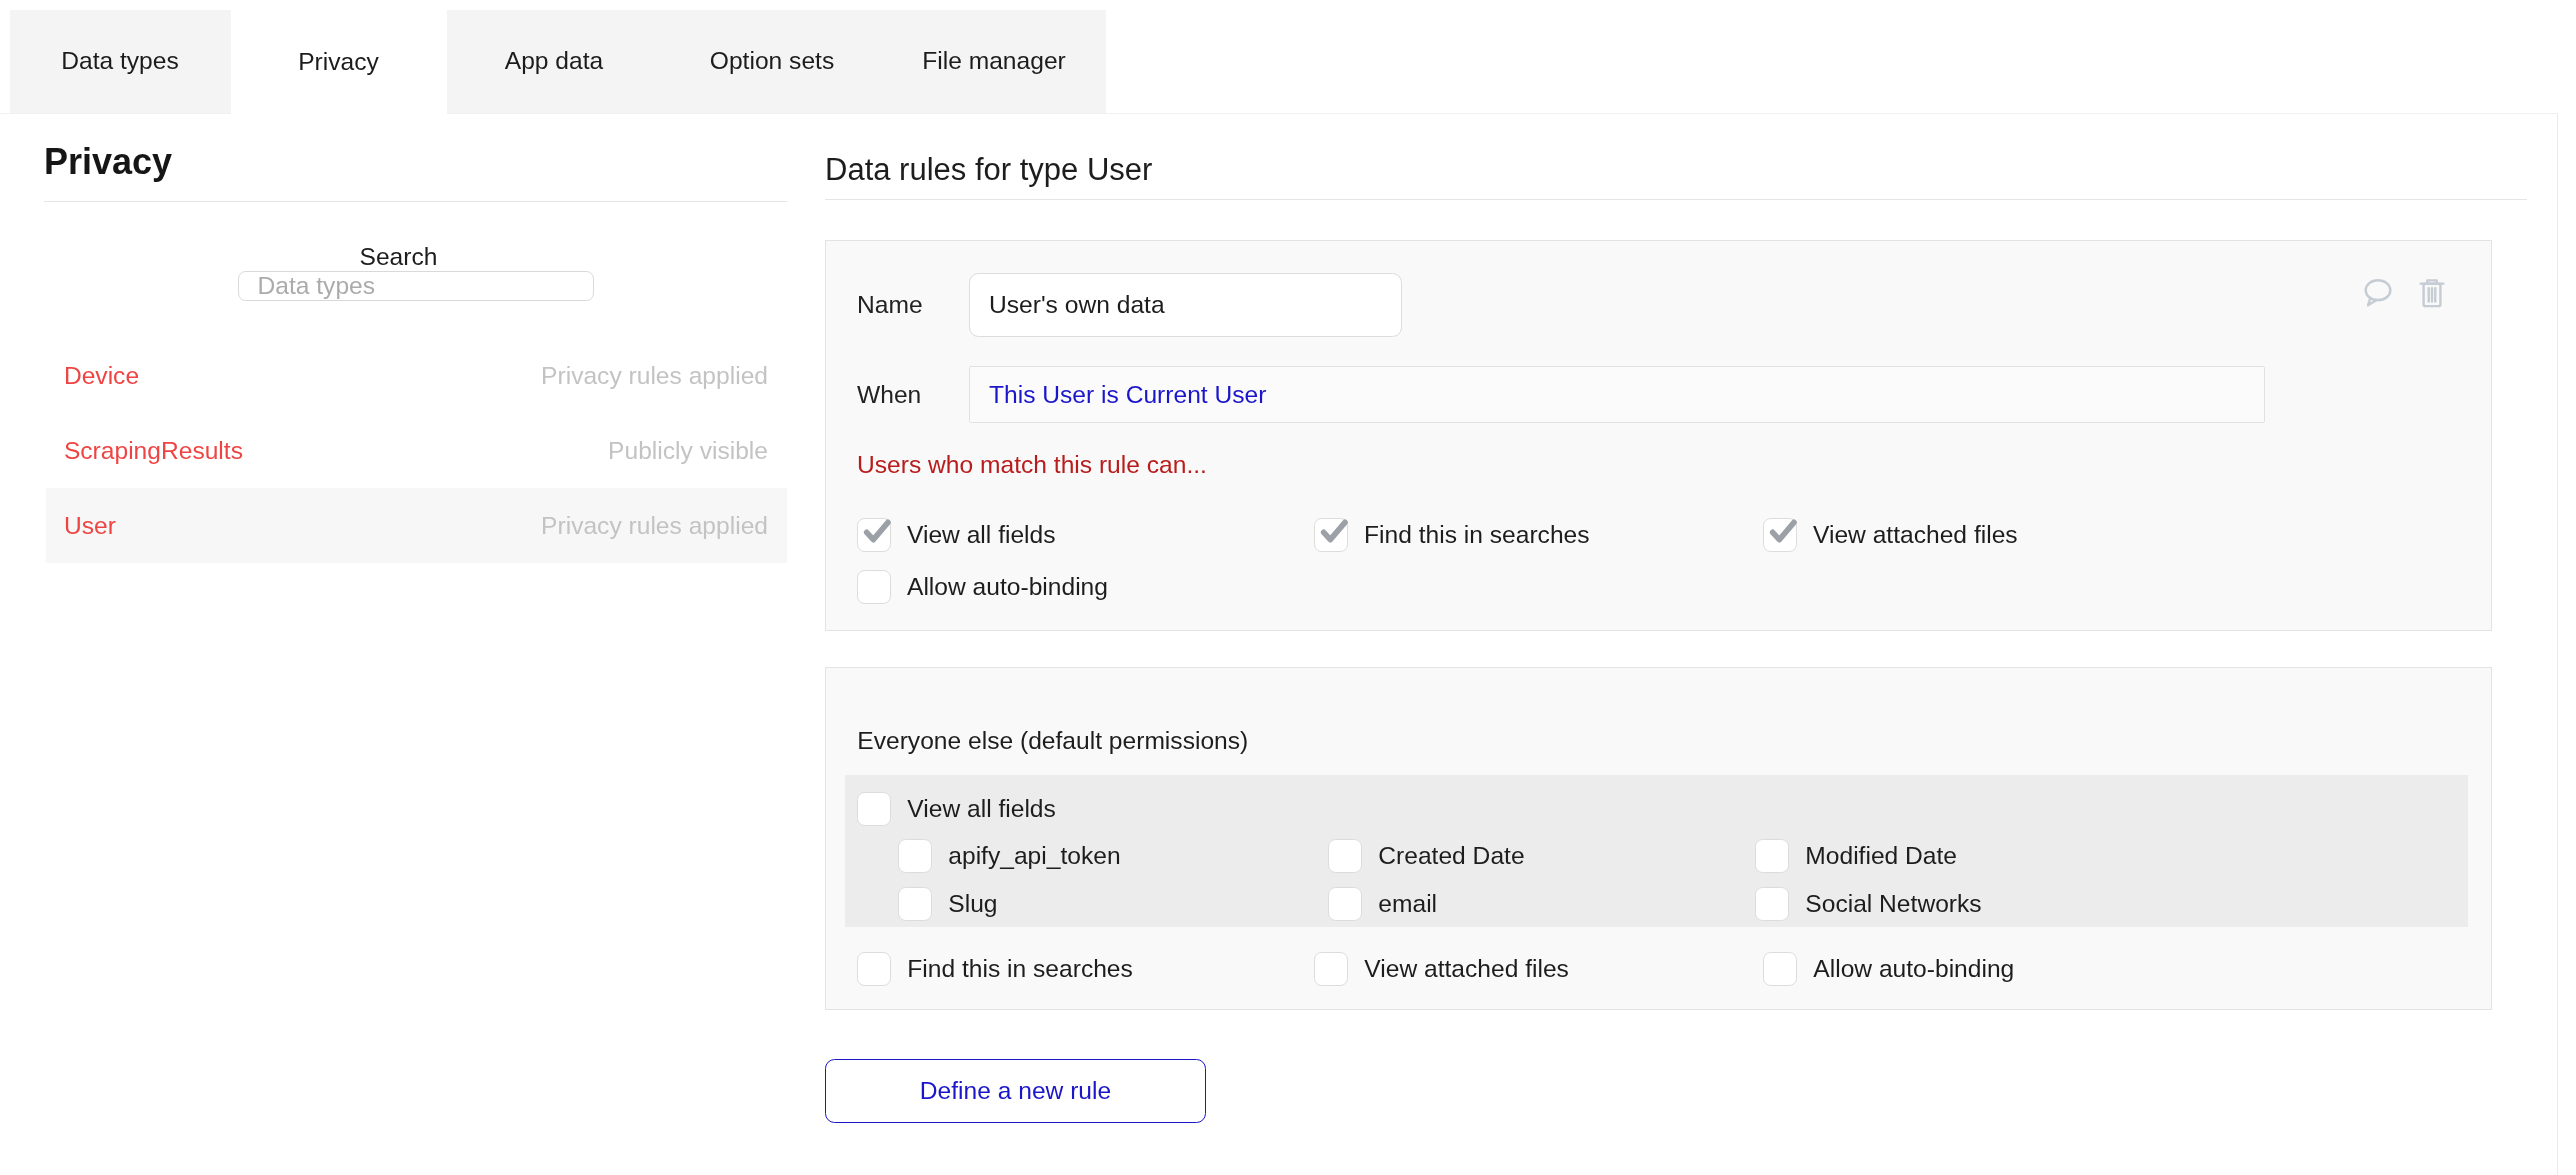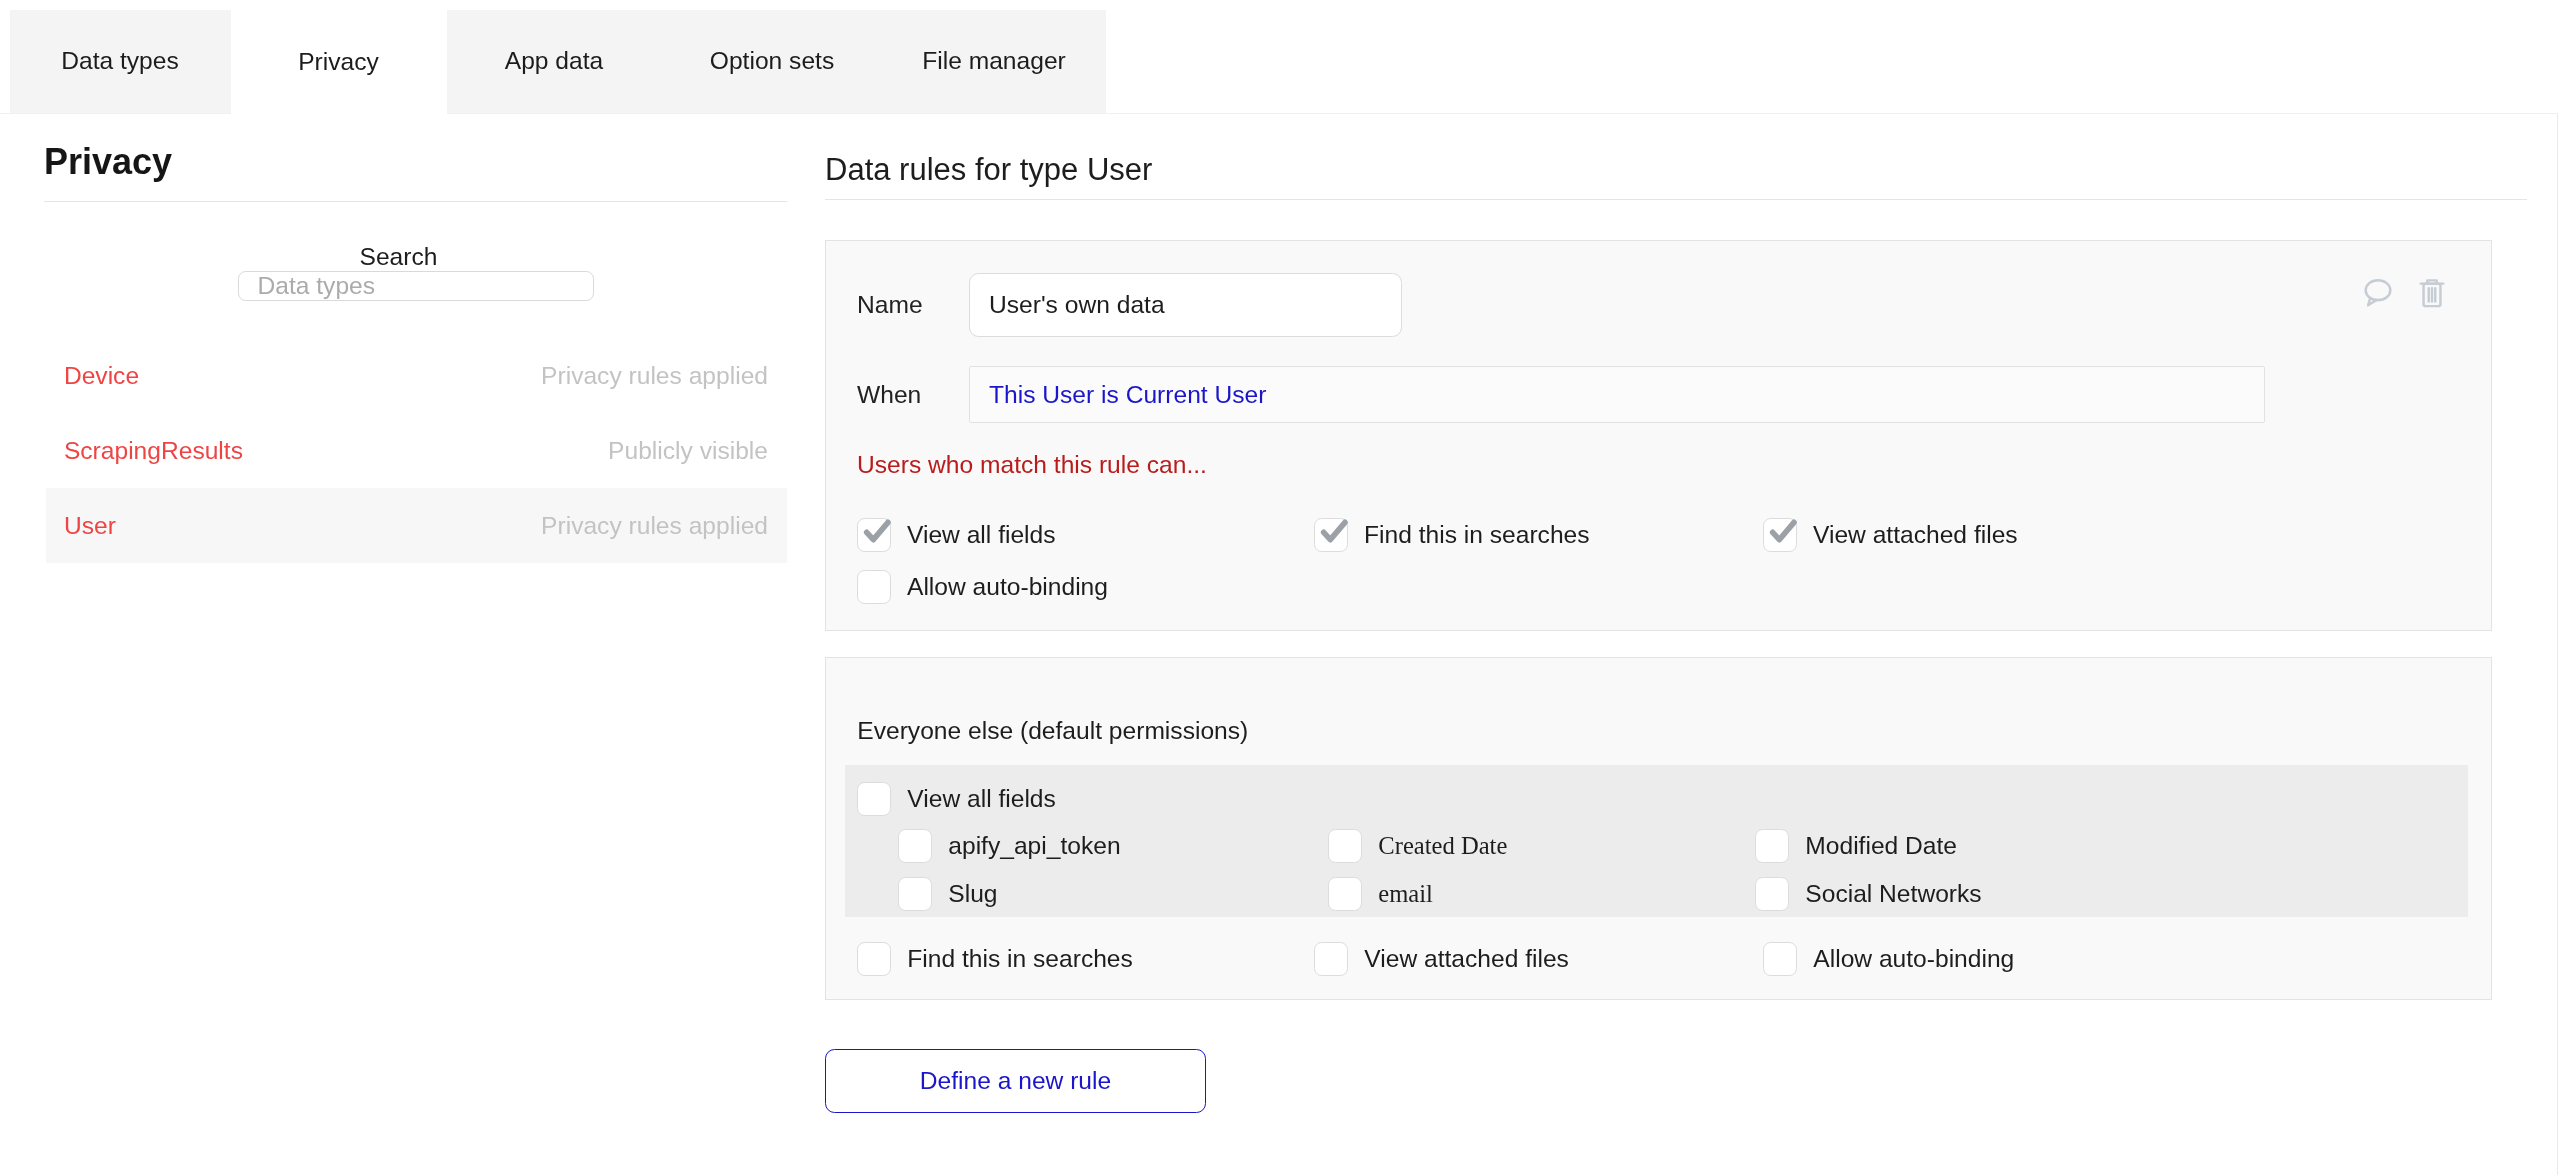--- a/index.html
+++ b/index.html
@@ -83,30 +83,30 @@
     border:1.9px solid #dcdcdc; border-radius:7.6px; background:#ffffff; margin-right:16px; cursor:pointer;
   }
   .checkbox svg { position:absolute; left:1.9px; top:-3.8px; width:32px; height:32px; display:none; }
   .checkbox.checked svg { display:block; }
   .cb-label { font-size:24.6px; color:#1d1d1d; white-space:nowrap; }
 
   .rule-actions { position:absolute; top:34px; right:44px; display:flex; align-items:center; gap:21px; }
   .icon-btn { cursor:pointer; display:flex; }
 
   .default-card {
-    margin-top:26px; width:1667px; box-sizing:border-box;
+    margin-top:36px; width:1667px; box-sizing:border-box;
     background:#f9f9f9; border:1.9px solid #e3e3e3; padding:59px 23px 23px 19px;
   }
   .default-title { font-size:24.6px; line-height:28px; margin-left:12.3px; color:#1d1d1d; }
   .fields-panel { margin-top:20px; background:#ececec; padding:17px 0 6.6px 12.3px; }
   .viewall-row { display:flex; align-items:center; height:34px; }
   .field-row { display:flex; margin-top:13.2px; padding-left:41px; }
   .field-row.second { margin-top:14px; }
   .field-col { width:430px; display:flex; align-items:center; }
-  .field-col:nth-child(2) { width:427px;font-family:Liberation Serif, serif; }
+  .field-col:nth-child(2) { width:427px; }
   .field-col:last-child { width:auto; }
   .bottom-perm-row { display:flex; margin-top:24.6px; margin-left:12.3px; }
 
   .new-rule-btn {
     margin-top:49px; width:381px; height:64px; box-sizing:border-box;
     background:#fff; border:1.9px solid #1b16c9; border-radius:9.5px;
     color:#1b16c9; font-size:24.6px; font-family:inherit;
     display:flex; align-items:center; justify-content:center; cursor:pointer;
   }
 </style>

